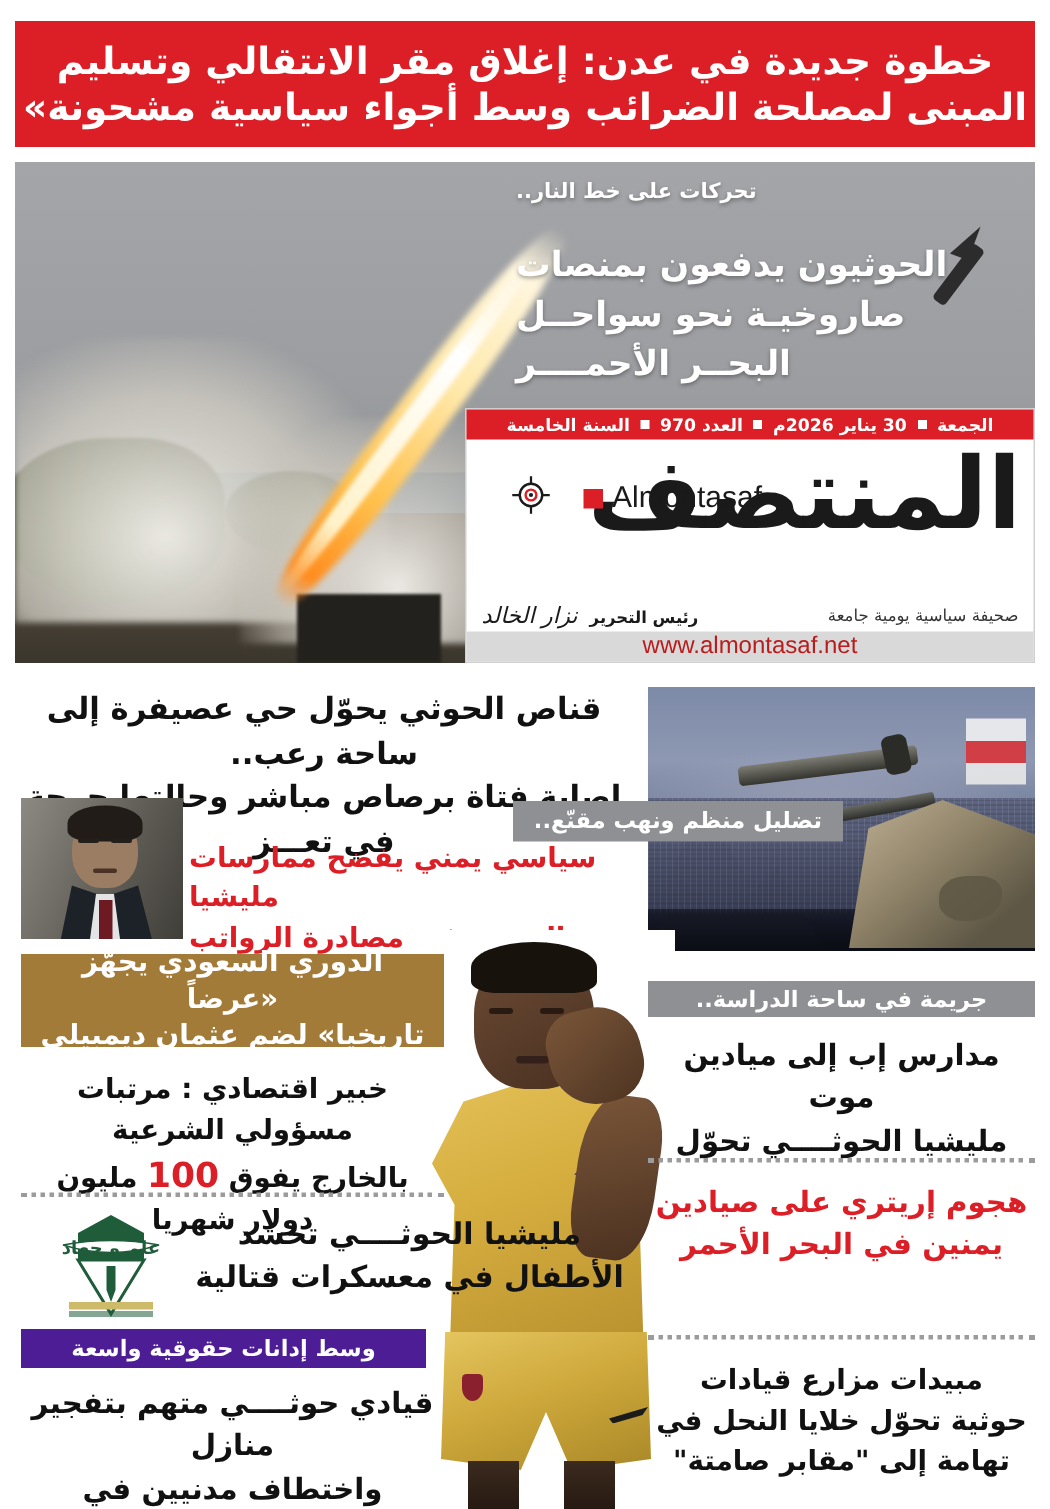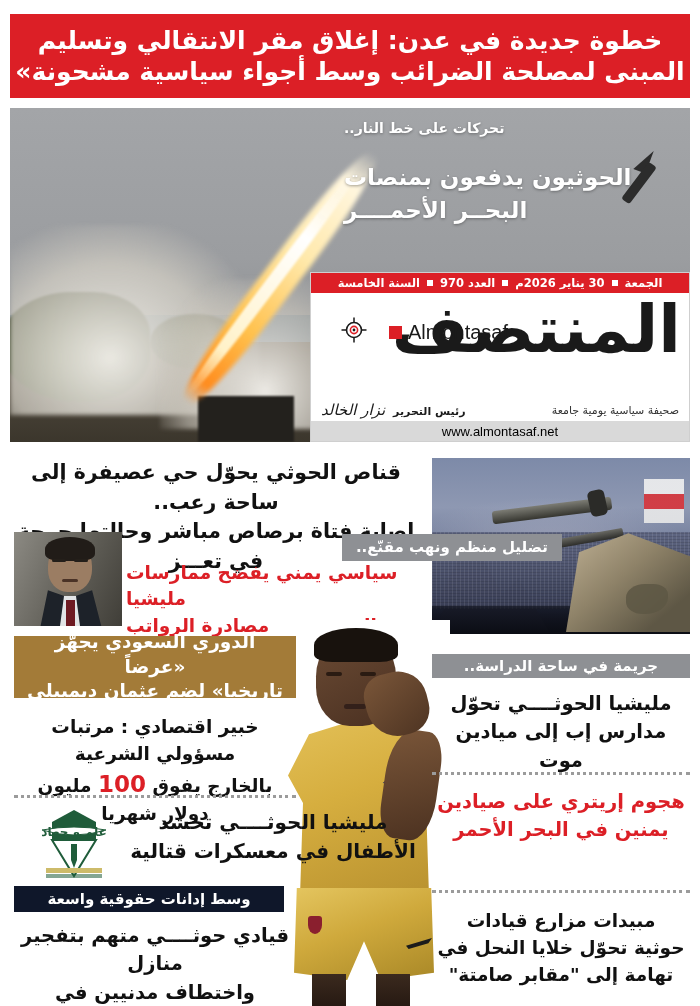--- a/index.html
+++ b/index.html
@@ -273,22 +273,22 @@
     color: #1a1a1a;
     font-family: "DejaVu Serif", serif;
     font-style: italic;
   }
   .masthead-url {
     height: 20px;
     background: #d9d9d9;
     display: flex;
     align-items: center;
     justify-content: center;
-    font-size: 13px;
-    color: #000000;
+    font-size: 16px;
+    color: #b91c1c;
     direction: ltr;
     font-family: "Liberation Sans", sans-serif;
   }
 
   
   .hl-block { position: absolute; direction: rtl; }
   .hl-kicker-gray {
     background: #8e9094;
     color: #ffffff;
     font-size: 15px;
@@ -629,21 +629,21 @@
     left: 128px; top: 808px;
     width: 290px;
     text-align: center;
     font-size: 20px;
     line-height: 1.45;
   }
   .gray-strip-left {
     position: absolute;
     left: 14px; top: 886px;
     width: 270px; height: 26px;
-    background: #0f172a;
+    background: #4c1d95;
     color: #fff;
     display: flex; align-items: center; justify-content: center;
     font-size: 15px; font-weight: bold; direction: rtl;
   }
 
   
   .omran-hl {
     left: 14px; top: 922px;
     width: 282px;
     text-align: center;
@@ -708,20 +708,21 @@
     <div class="launcher"></div>
     <div class="truck-r"></div>
     <div class="flame"></div>
     <div class="flame-core"></div>
     <div class="rocket-fin"></div>
     <div class="rocket-body"></div>
 
     <div class="photo-headline">
       <div class="photo-kicker">تحركات على خط النار..</div>
       <div class="photo-main">الحوثيون يدفعون بمنصات</div>
+      <div class="photo-main">صاروخيـة نحو سواحــل</div>
       <div class="photo-main">البحــر الأحمــــر</div>
     </div>
   </div>
 
   <div class="masthead">
     <div class="masthead-datebar">
       <span>الجمعة</span>
       <span class="datebar-sq"></span>
       <span>30 يناير 2026م</span>
       <span class="datebar-sq"></span>
@@ -847,22 +848,22 @@
   </div>
 
   <div class="gray-strip-left">وسط إدانات حقوقية واسعة</div>
   <div class="hl-block hl-black omran-hl">
     <div>قيادي حوثــــي متهم بتفجير منازل</div>
     <div>واختطاف مدنيين في محافظة عمران</div>
   </div>
 
   <div class="crime-kicker">جريمة في ساحة الدراسة..</div>
   <div class="hl-block hl-black ibb-hl">
+    <div>مدارس إب إلى ميادين موت</div>
     <div>مليشيا الحوثــــي تحوّل</div>
-    <div>مدارس إب إلى ميادين موت</div>
   </div>
   <div class="dotted-rule" style="right:10px; top:772px; width:258px;"></div>
 
   <div class="hl-block hl-red eritrea-hl">
     <div>هجوم إريتري على صيادين</div>
     <div>يمنين في البحر الأحمر</div>
   </div>
   <div class="dotted-rule" style="right:10px; top:890px; width:258px;"></div>
 
   <div class="hl-block hl-black bees-hl">

